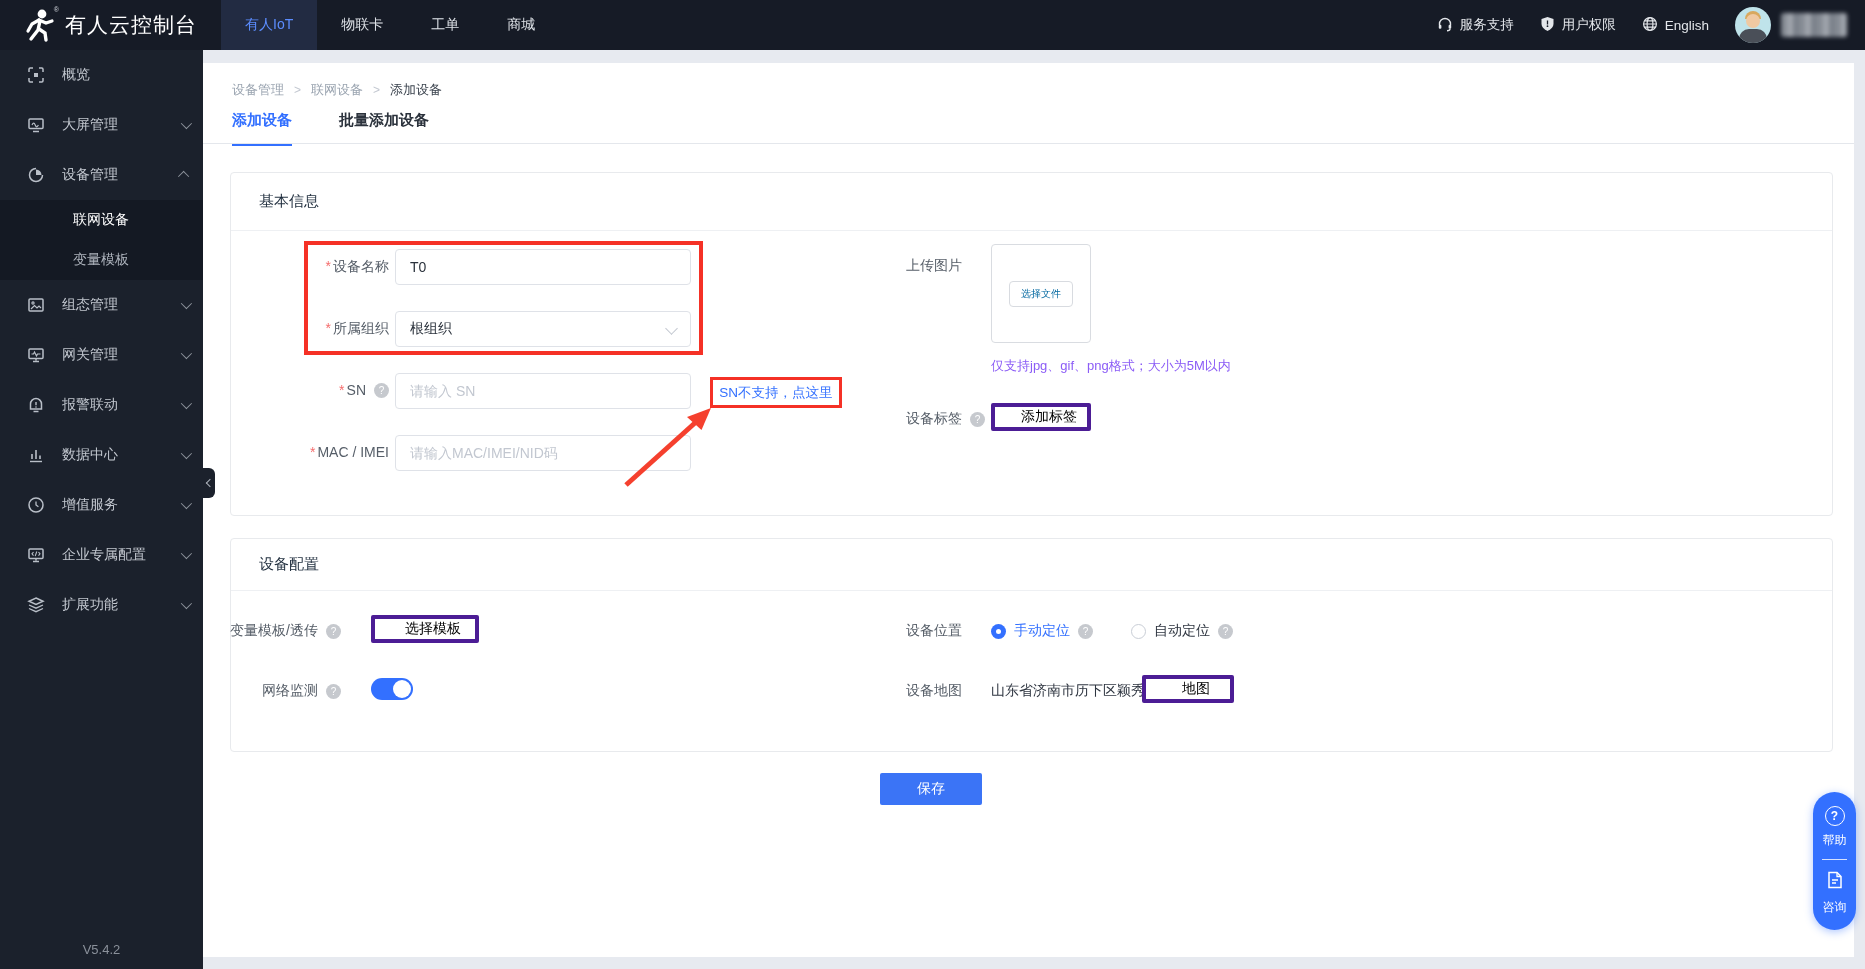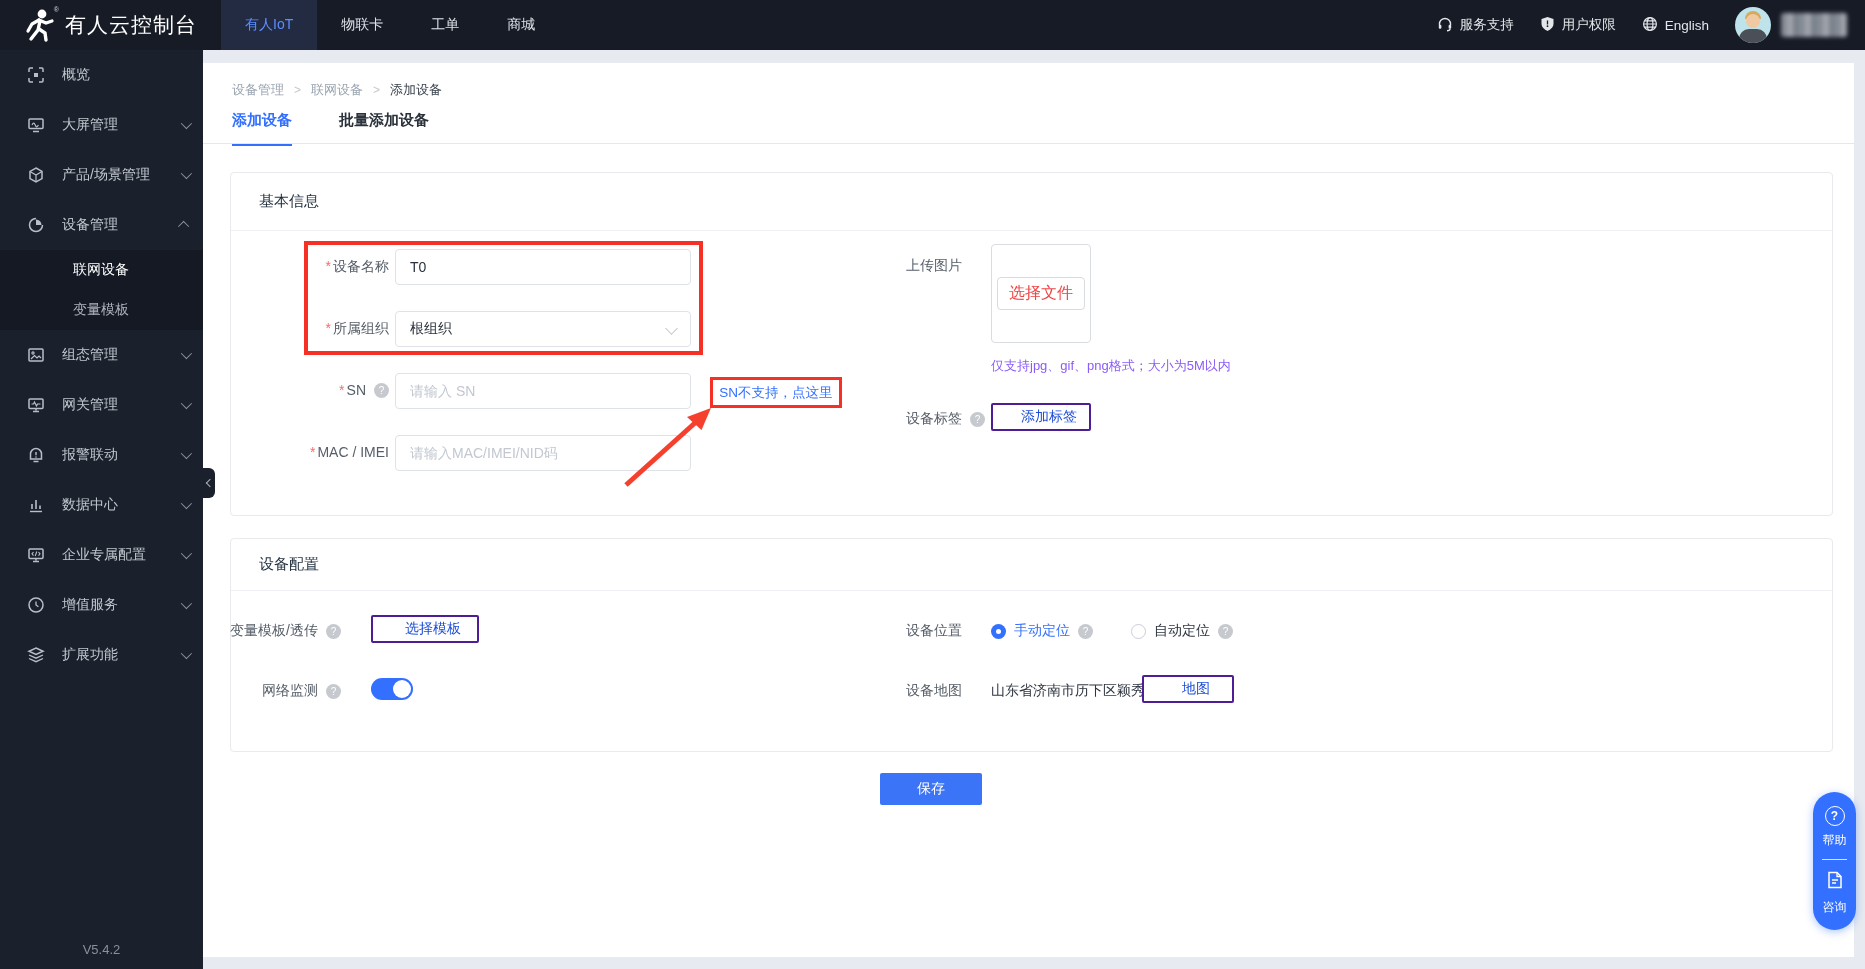--- a/index.html
+++ b/index.html
@@ -62,23 +62,23 @@
   .inp::placeholder { color:#c2c7d0; }
   .select-caret { position:absolute; left:436px; width:9px; height:9px; border-right:1.5px solid #c2c7d0; border-bottom:1.5px solid #c2c7d0; transform:rotate(45deg); pointer-events:none; }
   .help-ico { width:15px; height:15px; border-radius:50%; background:#c6c9ce; color:#fff; font-size:10px; display:inline-flex; align-items:center; justify-content:center; flex:0 0 auto; }
 
   .red-box { position:absolute; border:4px solid #f53126; z-index:5; pointer-events:none; }
   .sn-note { position:absolute; left:479px; top:204px; width:132px; height:31px; border:3px solid #f53126; display:flex; align-items:center; justify-content:center; font-size:13.5px; color:#3370ff; cursor:pointer; white-space:nowrap; z-index:6; background:#fff; }
   .arrow-svg { position:absolute; left:380px; top:228px; z-index:6; pointer-events:none; }
 
   .upload-label { position:absolute; left:675px; font-size:14px; color:#565e68; display:flex; align-items:center; gap:8px; }
   .upload-box { position:absolute; left:760px; top:71px; width:100px; height:99px; border:1px solid #d9dce1; border-radius:4px; display:flex; align-items:center; justify-content:center; cursor:pointer; }
-  .choose-file-btn { border:1px solid #d8dbe0; border-radius:4px; background:#fff; padding:5px 11px; font-size:16px; color:#ef4444; cursor:pointer; font-family:inherit; }
+  .choose-file-btn { border:1px solid #d8dbe0; border-radius:4px; background:#fff; padding:5px 11px; font-size:10px; color:#0369a1; cursor:pointer; font-family:inherit; }
   .upload-note { position:absolute; left:760px; top:184px; font-size:13px; color:#8b5cf6; white-space:nowrap; }
-  .btn-outline { border:2px solid #4c1d95; color:#1d4ed8; background:#fff; border-radius:2px; font-size:14px; cursor:pointer; font-family:inherit; display:flex; align-items:center; justify-content:center;padding-left:16px; }
+  .btn-outline { border:4px solid #4c1d95; color:#000000; background:#fff; border-radius:2px; font-size:14px; cursor:pointer; font-family:inherit; display:flex; align-items:center; justify-content:center;padding-left:16px; }
   .add-tag-btn { position:absolute; left:760px; top:230px; width:100px; height:28px; }
 
   .toggle { position:absolute; left:140px; top:139px; width:42px; height:22px; border-radius:11px; background:#3370ff; cursor:pointer; }
   .toggle .knob { position:absolute; right:2px; top:2px; width:18px; height:18px; border-radius:50%; background:#fff; }
 
   .radio-group { position:absolute; left:760px; display:flex; align-items:center; gap:8px; }
   .radio { width:15px; height:15px; border-radius:50%; flex:0 0 auto; cursor:pointer; }
   .radio.on { background:#3370ff; position:relative; }
   .radio.on::after { content:""; position:absolute; left:5px; top:5px; width:5px; height:5px; border-radius:50%; background:#fff; }
   .radio.off { background:#fff; border:1px solid #c9ced6; }
@@ -178,30 +178,20 @@
         <path d="M5 9c1.2-2.4 2.2-2.4 3.2 0s2 2.4 3.2 0" stroke-width="1.2"></path>
         <path d="M6 15.5h6"></path>
       </svg>
     </span>
     <span class="s-label">大屏管理</span>
     <span class="caret"></span>
   </div>
   <div class="side-item">
     <span class="s-ico">
       <svg width="18" height="18" viewBox="0 0 18 18" fill="none" stroke="#b9bfc8" stroke-width="1.5">
-        <path d="M9 2l6 3.4v7.2L9 16l-6-3.4V5.4L9 2z"></path>
-        <path d="M3 5.4L9 9l6-3.6M9 9v7" stroke-width="1.2"></path>
-      </svg>
-    </span>
-    <span class="s-label">产品/场景管理</span>
-    <span class="caret"></span>
-  </div>
-  <div class="side-item">
-    <span class="s-ico">
-      <svg width="18" height="18" viewBox="0 0 18 18" fill="none" stroke="#b9bfc8" stroke-width="1.5">
         <path d="M15.5 9A6.5 6.5 0 1 1 9 2.5"></path>
         <path d="M9 9V3.5A5.5 5.5 0 0 1 14.5 9H9z" fill="#b9bfc8" stroke="none"></path>
       </svg>
     </span>
     <span class="s-label">设备管理</span>
     <span class="caret up"></span>
   </div>
   <div class="submenu">
     <div class="sub-item active">联网设备</div>
     <div class="sub-item">变量模板</div>
@@ -246,36 +236,36 @@
         <path d="M5 13V8M9 13V4M13 13V9.5"></path>
         <path d="M3 15.5h12" stroke-width="1.4"></path>
       </svg>
     </span>
     <span class="s-label">数据中心</span>
     <span class="caret"></span>
   </div>
   <div class="side-item">
     <span class="s-ico">
       <svg width="18" height="18" viewBox="0 0 18 18" fill="none" stroke="#b9bfc8" stroke-width="1.5">
+        <circle cx="9" cy="9" r="7"></circle>
+        <path d="M9 5.5V9l2.4 1.8" stroke-width="1.3"></path>
+      </svg>
+    </span>
+    <span class="s-label">增值服务</span>
+    <span class="caret"></span>
+  </div>
+  <div class="side-item">
+    <span class="s-ico">
+      <svg width="18" height="18" viewBox="0 0 18 18" fill="none" stroke="#b9bfc8" stroke-width="1.5">
         <rect x="2" y="3" width="14" height="9.5" rx="1"></rect>
         <path d="M6.5 6L5 7.8 6.5 9.6M11.5 6L13 7.8 11.5 9.6M9.8 5.5l-1.6 4.6" stroke-width="1.1"></path>
         <path d="M9 12.5v2M6 15.5h6"></path>
       </svg>
     </span>
     <span class="s-label">企业专属配置</span>
-    <span class="caret"></span>
-  </div>
-  <div class="side-item">
-    <span class="s-ico">
-      <svg width="18" height="18" viewBox="0 0 18 18" fill="none" stroke="#b9bfc8" stroke-width="1.5">
-        <circle cx="9" cy="9" r="7"></circle>
-        <path d="M9 5.5V9l2.4 1.8" stroke-width="1.3"></path>
-      </svg>
-    </span>
-    <span class="s-label">增值服务</span>
     <span class="caret"></span>
   </div>
   <div class="side-item">
     <span class="s-ico">
       <svg width="18" height="18" viewBox="0 0 18 18" fill="none" stroke="#b9bfc8" stroke-width="1.5">
         <path d="M9 2l7 3.2L9 8.4 2 5.2 9 2z"></path>
         <path d="M2 9l7 3.2L16 9M2 12.5L9 15.7l7-3.2" stroke-width="1.3"></path>
       </svg>
     </span>
     <span class="s-label">扩展功能</span>

